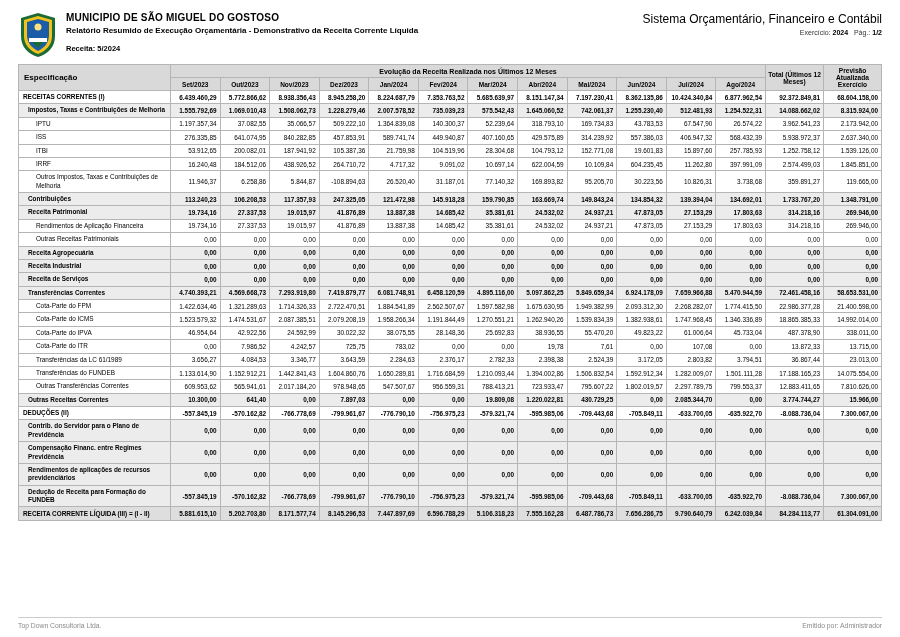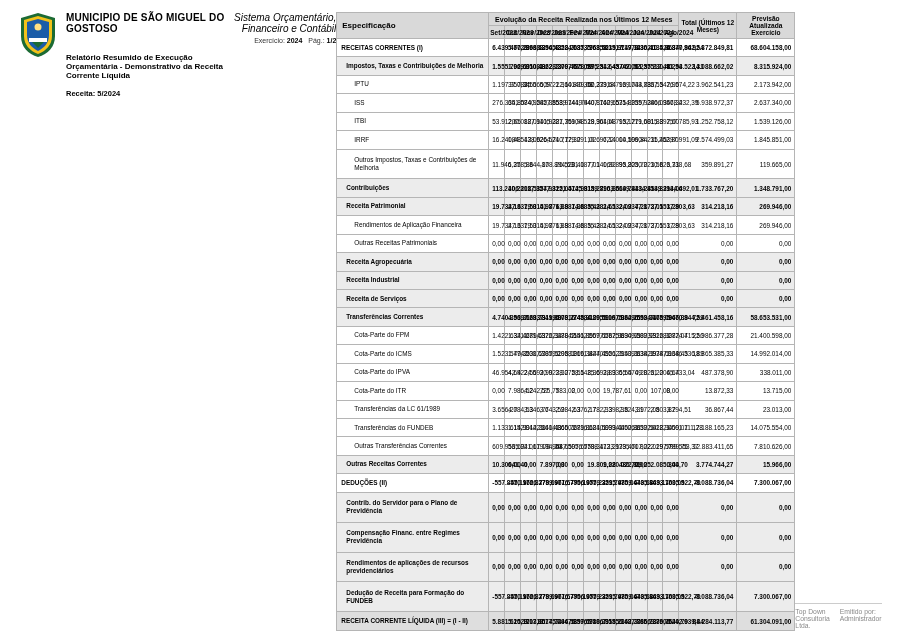--- a/index.html
+++ b/index.html
@@ -1,27 +1,27 @@
 <!DOCTYPE html>
 <html><head>
 <meta charset="utf-8">
 <style>
   * { margin:0; padding:0; box-sizing:border-box; }
   html,body { width:900px; height:637px; background:#ffffff; font-family:"Liberation Sans", sans-serif; color:#000; }
-  .page { width:900px; height:637px; padding:12px 18px 8px 18px; display:flex; flex-direction:row; }
+  .page { width:900px; height:637px; padding:12px 18px 8px 18px; display:flex; flex-direction:column; }
 
   
   .report-header { display:flex; justify-content:space-between; align-items:flex-start; padding-bottom:6px; }
   .header-left { display:flex; gap:8px; }
   .crest { width:40px; height:46px; flex:0 0 auto; }
   .muni { font-size:10px; font-weight:bold; letter-spacing:.2px; }
-  .subtitle { font-size:8px; font-weight:bold; margin-top:19px; }
+  .subtitle { font-size:8px; font-weight:bold; margin-top:3px; }
   .bimestre { font-size:7.5px; font-weight:bold; margin-top:9px; }
   .header-right { text-align:right; }
-  .sysname { font-size:10px;font-style:italic; }
+  .sysname { font-size:12px; }
   .exerc { font-size:7px; margin-top:3px; color:#333; }
   .exerc b { color:#000; }
 
   .section-title { font-size:8px; margin:16px 0 6px 0; }
 
   
   table { width:100%; border-collapse:collapse; table-layout:fixed;padding-left:36px; }
   col.spec-col { width:152px; }
   col.tot-col, col.prev-col { width:58px; }
   th, td { border:1px solid #b5b5b5; vertical-align:middle; }

